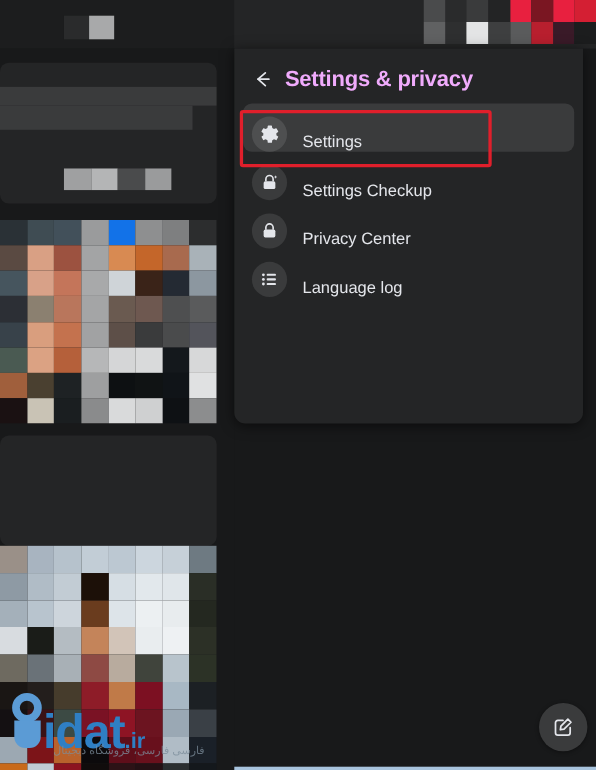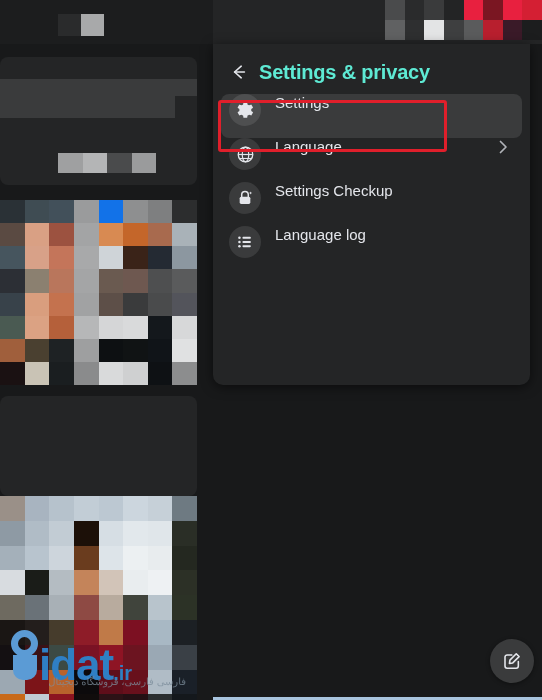--- a/index.html
+++ b/index.html
@@ -204,34 +204,34 @@
     display: flex;
     align-items: center;
     justify-content: center;
     border-radius: 50%;
     cursor: pointer;
     flex: 0 0 auto;
   }
   .panel-title {
     font-size: 20px;
     font-weight: 700;
-    color: #5eead4;
+    color: #f0abfc;
     margin-left: 6px;
     letter-spacing: -0.2px;
   }
 
   .menu-list {
     position: relative;
     padding: 0 0px;
   }
 
   .menu-item {
     position: relative;
     display: flex;
-    align-items: flex-start;
+    align-items: flex-end;
     height: 44px;
     padding: 0 8px;
     border-radius: 8px;
     cursor: pointer;
   }
   .menu-item.active { background: #3a3b3c; }
 
   .menu-icon {
     width: 32px; height: 32px;
     border-radius: 50%;
@@ -518,49 +518,41 @@
       <div class="menu-item active">
         <span class="menu-icon">
           <svg width="18" height="18" viewBox="0 0 24 24">
             <path fill="#e4e6eb" d="M12 8.6a3.4 3.4 0 1 0 0 6.8 3.4 3.4 0 0 0 0-6.8zm0 5a1.6 1.6 0 1 1 0-3.2 1.6 1.6 0 0 1 0 3.2z"></path>
             <path fill="#e4e6eb" d="M20.3 13.2c.05-.39.08-.79.08-1.2s-.03-.81-.08-1.2l2.06-1.55a.6.6 0 0 0 .15-.76l-1.95-3.38a.6.6 0 0 0-.72-.26l-2.42.97a7.6 7.6 0 0 0-2.08-1.2l-.37-2.57a.6.6 0 0 0-.6-.51h-3.9a.6.6 0 0 0-.6.51l-.37 2.57a7.6 7.6 0 0 0-2.08 1.2l-2.42-.97a.6.6 0 0 0-.72.26L2.34 8.49a.6.6 0 0 0 .15.76L4.55 10.8c-.05.39-.08.79-.08 1.2s.03.81.08 1.2L2.49 14.75a.6.6 0 0 0-.15.76l1.95 3.38a.6.6 0 0 0 .72.26l2.42-.97c.63.49 1.33.9 2.08 1.2l.37 2.57a.6.6 0 0 0 .6.51h3.9a.6.6 0 0 0 .6-.51l.37-2.57a7.6 7.6 0 0 0 2.08-1.2l2.42.97a.6.6 0 0 0 .72-.26l1.95-3.38a.6.6 0 0 0-.15-.76L20.3 13.2z"></path>
           </svg>
         </span>
         <span class="menu-label">Settings</span>
       </div>
 
-      <div class="menu-item">
-        <span class="menu-icon">
-          <svg width="19" height="19" viewBox="0 0 24 24">
-            <circle cx="12" cy="12" r="9.2" fill="none" stroke="#e4e6eb" stroke-width="1.7"></circle>
-            <ellipse cx="12" cy="12" rx="4.1" ry="9.2" fill="none" stroke="#e4e6eb" stroke-width="1.5"></ellipse>
-            <line x1="2.8" y1="12" x2="21.2" y2="12" stroke="#e4e6eb" stroke-width="1.5"></line>
-            <line x1="4.3" y1="7" x2="19.7" y2="7" stroke="#e4e6eb" stroke-width="1.3"></line>
-            <line x1="4.3" y1="17" x2="19.7" y2="17" stroke="#e4e6eb" stroke-width="1.3"></line>
-          </svg>
-        </span>
-        <span class="menu-label">Language</span>
-        <span class="chevron">
-          <svg width="16" height="16" viewBox="0 0 16 16">
-            <path d="M5.5 2.5 L11 8 L5.5 13.5" fill="none" stroke="#b0b3b8" stroke-width="1.7" stroke-linecap="round" stroke-linejoin="round"></path>
-          </svg>
-        </span>
-      </div>
 
       <div class="menu-item">
         <span class="menu-icon">
           <svg width="18" height="18" viewBox="0 0 24 24">
             <path fill="none" stroke="#e4e6eb" stroke-width="2" d="M7.6 10.5V7.8a4.4 4.4 0 0 1 8.8 0v2.7"></path>
             <rect x="4.9" y="10.3" width="14.2" height="9.6" rx="2.1" fill="#e4e6eb"></rect>
             <path fill="#e4e6eb" d="M19.4 3.2l.62 1.5 1.5.62-1.5.62-.62 1.5-.62-1.5-1.5-.62 1.5-.62z"></path>
           </svg>
         </span>
         <span class="menu-label">Settings Checkup</span>
       </div>
 
+      <div class="menu-item">
+        <span class="menu-icon">
+          <svg width="18" height="18" viewBox="0 0 24 24">
+            <path fill="none" stroke="#e4e6eb" stroke-width="2" d="M7.6 10.5V7.8a4.4 4.4 0 0 1 8.8 0v2.7"></path>
+            <rect x="4.9" y="10.3" width="14.2" height="9.6" rx="2.1" fill="#e4e6eb"></rect>
+          </svg>
+        </span>
+        <span class="menu-label">Privacy Center</span>
+      </div>
 
       <div class="menu-item">
         <span class="menu-icon">
           <svg width="18" height="18" viewBox="0 0 24 24">
             <circle cx="4.6" cy="6.4" r="1.7" fill="#e4e6eb"></circle>
             <circle cx="4.6" cy="12" r="1.7" fill="#e4e6eb"></circle>
             <circle cx="4.6" cy="17.6" r="1.7" fill="#e4e6eb"></circle>
             <rect x="8.6" y="5.1" width="11.2" height="2.6" rx="1.1" fill="#e4e6eb"></rect>
             <rect x="8.6" y="10.7" width="11.2" height="2.6" rx="1.1" fill="#e4e6eb"></rect>
             <rect x="8.6" y="16.3" width="11.2" height="2.6" rx="1.1" fill="#e4e6eb"></rect>

